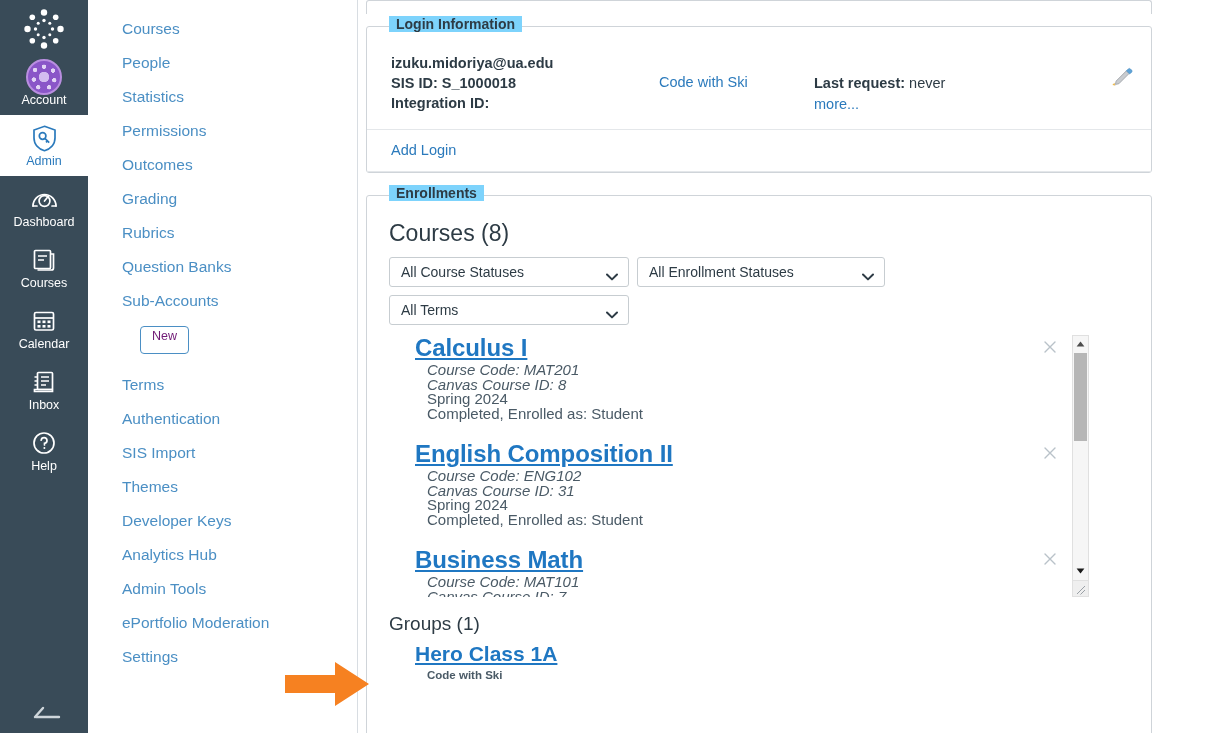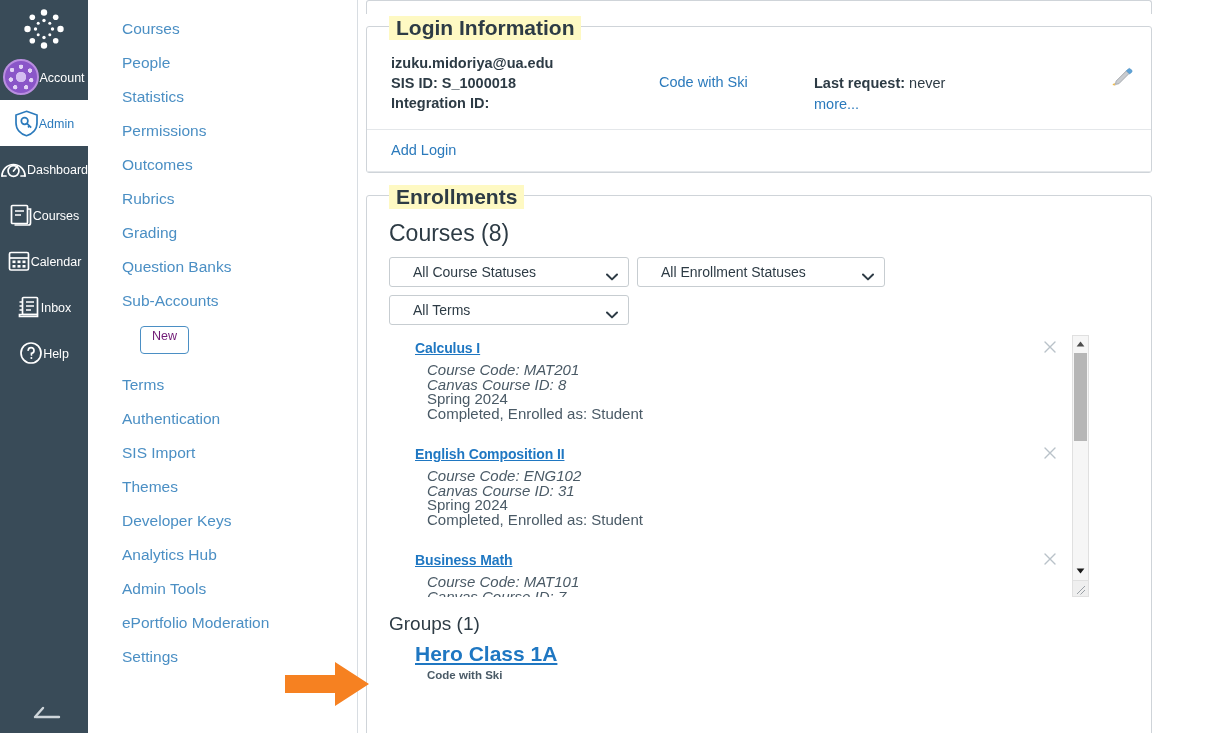--- a/index.html
+++ b/index.html
@@ -17,21 +17,21 @@
     width: 88px; height: 733px;
     background: #394B58;
     flex: 0 0 88px;
     position: relative;
     display: flex; flex-direction: column; align-items: center;
   }
   .gn-logo { margin-top: 4px; width: 50px; height: 50px; display:flex; align-items:center; justify-content:center; }
   .gn-item {
     width: 88px;
     padding: 9px 0 7px;
-    display: flex; flex-direction: row; align-items: center; justify-content: center;
+    display: flex; flex-direction: column; align-items: center; justify-content: center;
     color: #ffffff;
     font-size: 12.5px;
     line-height: 15px;
     text-align: center;
   }
   .gn-item .gn-ico { display:flex; align-items:center; justify-content:center; height: 28px; margin-bottom: 2px; }
   .gn-item.active { background: #ffffff; color: #2B7ABC; }
   .gn-item.active .gn-ico svg { stroke: #2B7ABC; }
   .gn-avatar {
     width: 36px; height: 36px; border-radius: 50%;
@@ -98,23 +98,23 @@
   .fieldset {
     border: 1px solid #cfd4d9;
     border-radius: 3px;
     margin: 0 34px 0 8px;
     position: relative;
     background: #fff;
   }
   .fieldset > legend {
     position: absolute;
     top: -11px; left: 22px;
-    background: #fef9c3;
+    background: #7dd3fc;
     padding: 0 7px;
-    font-size: 21px;
+    font-size: 14px;
     font-weight: bold;
     color: #2D3B45;
   }
   
   .fs-top { height: 14px; border-bottom: none; border-radius: 3px 3px 0 0; margin-bottom: 12px; }
 
   .fs-login { padding: 14px 0 0 0; }
   .login-row {
     display: flex; align-items: flex-start;
     padding: 12px 18px 14px 24px;
@@ -138,21 +138,21 @@
   }
   .filters { padding: 0 0 0 22px; }
   .filter-row { display: flex; gap: 8px; margin-bottom: 8px; }
   .select {
     position: relative;
     height: 30px;
     border: 1px solid #c7cdd1;
     border-radius: 3px;
     background: #fff;
     display: flex; align-items: center;
-    padding: 0 34px 0 23px;
+    padding: 0 34px 0 11px;
     font-size: 14px; color: #2D3B45;
     white-space: nowrap;
   }
   .select.w1 { width: 240px; }
   .select.w2 { width: 248px; }
   .select .chev {
     position: absolute; right: 10px; top: 50%; transform: translateY(-50%);
     width: 12px; height: 8px;
   }
 
@@ -165,21 +165,21 @@
     display: flex;
   }
   .enroll-list {
     flex: 1 1 auto;
     height: 262px;
     overflow: hidden;
     padding-right: 6px;
   }
   .course-item { position: relative; padding: 0 0 20px 26px; }
   .course-title {
-    color: #1F77C2; font-size: 14px; font-weight: bold; line-height: 26px;
+    color: #1F77C2; font-size: 24px; font-weight: bold; line-height: 26px;
     letter-spacing: -0.1px;
   }
   .course-meta {
     font-size: 15px; line-height: 14.5px; color: #4a5a66;
     font-style: italic; padding-left: 12px; padding-top: 2px;
   }
   .course-meta .plain { font-style: normal; }
   .course-x {
     position: absolute; right: 8px; top: 4px;
     width: 16px; height: 16px; color: #b9c2c9;
@@ -356,24 +356,24 @@
     <div class="acct-item">
         <span class="lbl">Statistics</span>
       </div>
     <div class="acct-item">
         <span class="lbl">Permissions</span>
       </div>
     <div class="acct-item">
         <span class="lbl">Outcomes</span>
       </div>
     <div class="acct-item">
+        <span class="lbl">Grading</span>
+      </div>
+    <div class="acct-item">
         <span class="lbl">Rubrics</span>
-      </div>
-    <div class="acct-item">
-        <span class="lbl">Grading</span>
       </div>
     <div class="acct-item">
         <span class="lbl">Question Banks</span>
       </div>
     <div class="acct-item">
         <span class="lbl">Sub-Accounts</span>
       </div>
     <div class="acct-item two-line">
       <span class="new-pill">New</span>
     </div>

